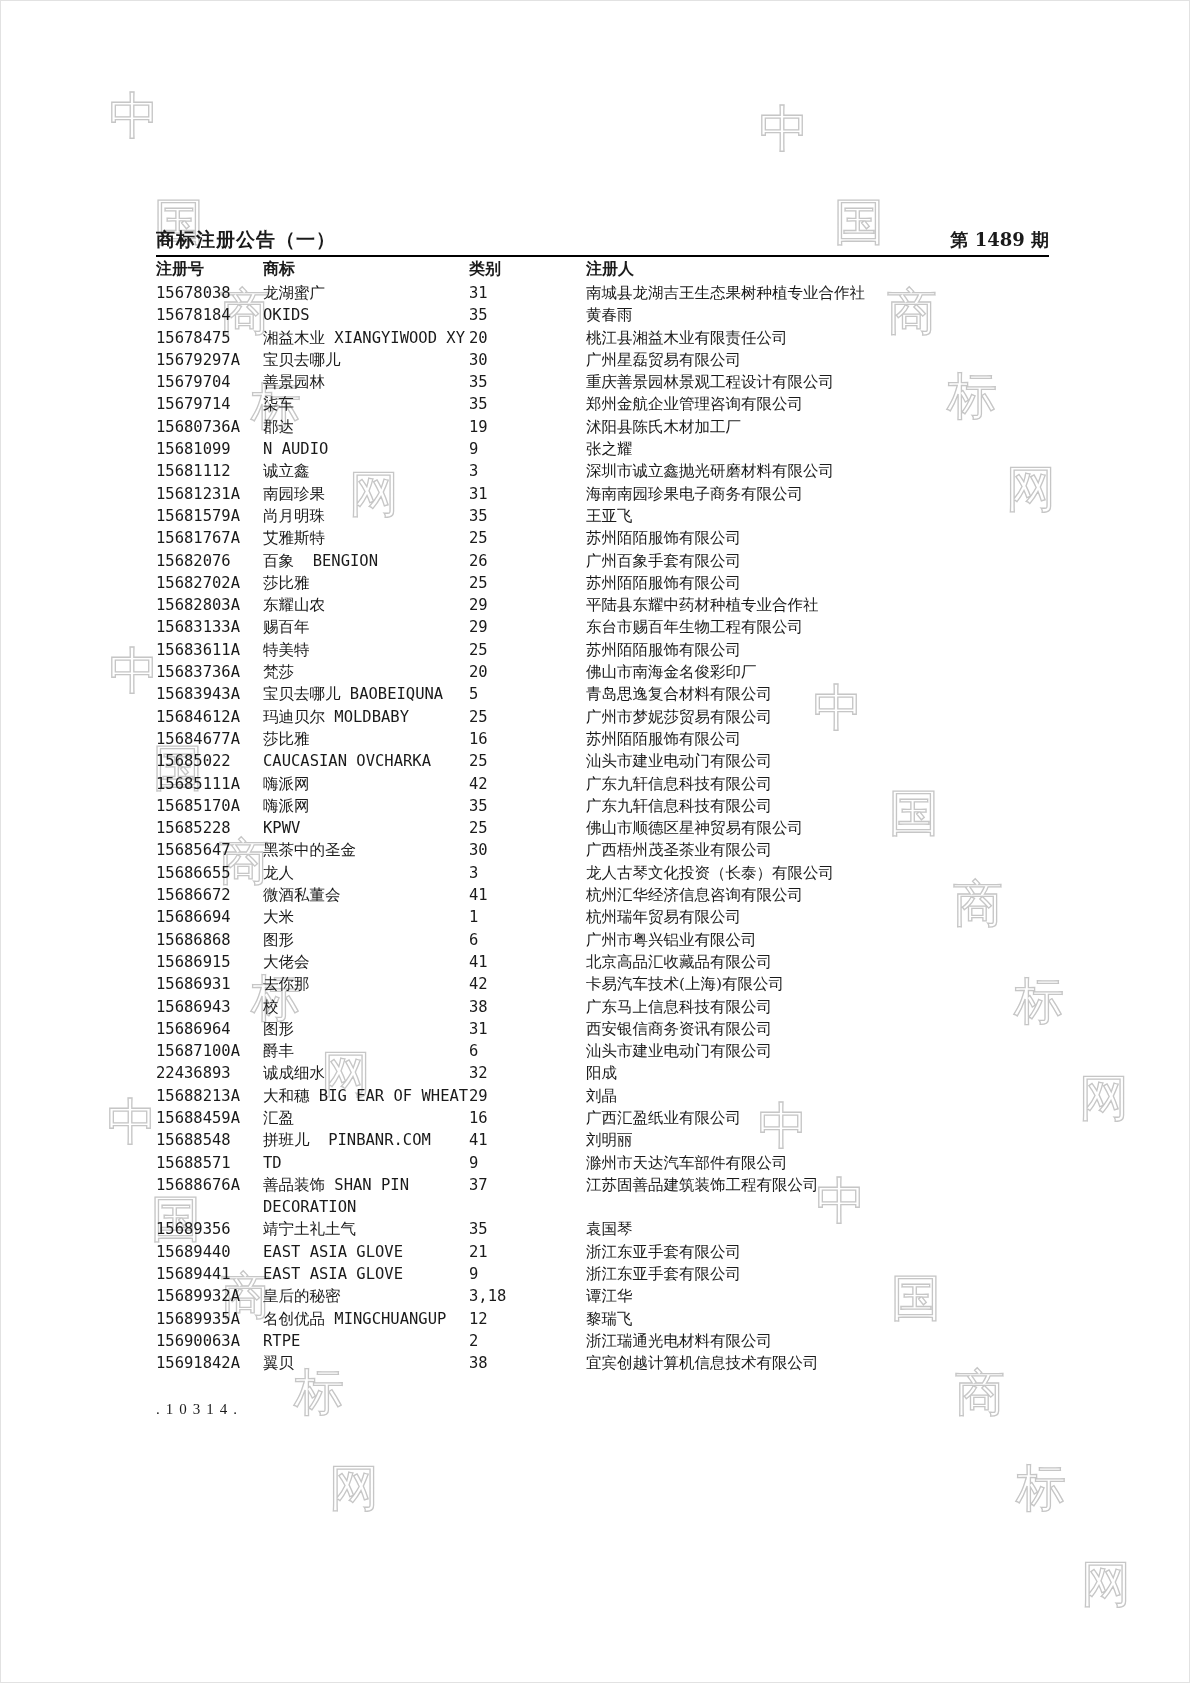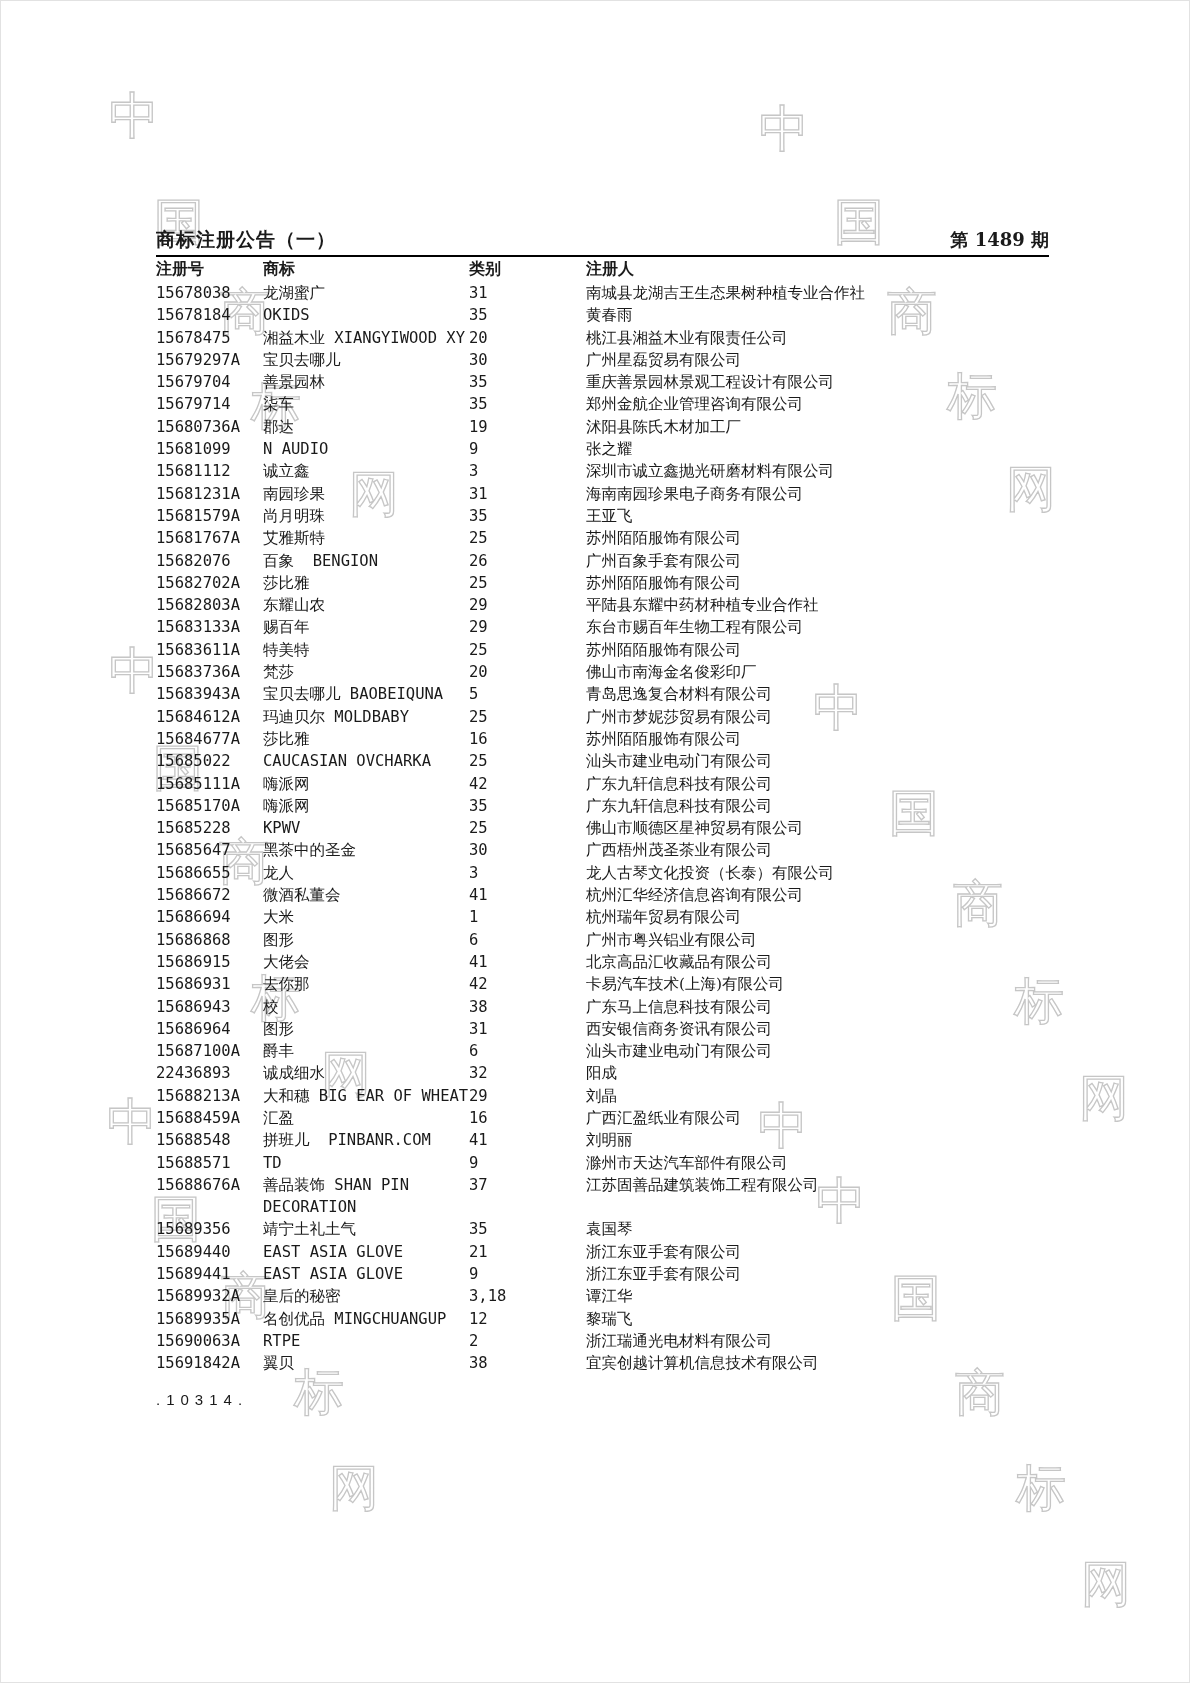--- a/index.html
+++ b/index.html
@@ -45,23 +45,23 @@
   .row{
     display:grid;grid-template-columns:107px 206px 117px 1fr;
     font-size:15.5px;line-height:22.3px;
   }
   .cell{
     white-space:pre;overflow:visible;
     font-family:"DejaVu Sans Mono","Liberation Mono",monospace;
   }
   .cell.cjk{font-family:"DejaVu Serif","Liberation Serif",serif;}
   .footer{
-    margin-top:16px;
+    margin-top:26px;
     font-size:15px;letter-spacing:6px;
-    font-family:Liberation Sans, sans-serif;
+    font-family:Liberation Serif, serif;
   }
 </style>
 </head>
 <body>
 
 <div class="page">
 
   <div id="watermark-layer">
       <span class="wm" style="left: 108px; top: 90px;">中</span>
       <span class="wm" style="left: 153px; top: 196px;">国</span>

